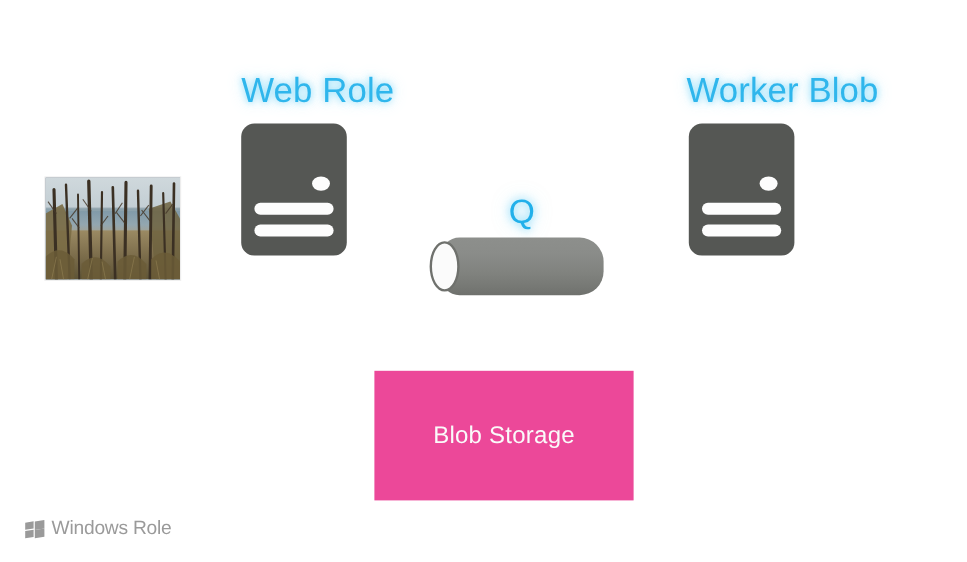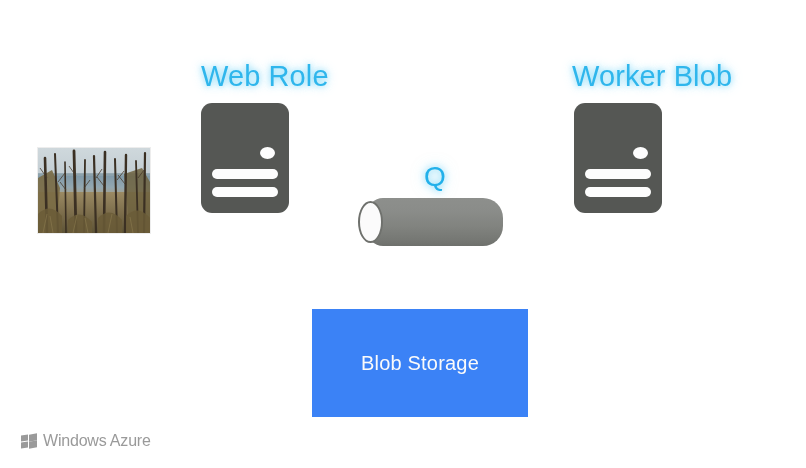--- a/index.html
+++ b/index.html
@@ -107,21 +107,21 @@
     box-sizing: border-box;
   }
 
   
   #blob-storage {
     position: absolute;
     left: 312px;
     top: 309px;
     width: 216px;
     height: 108px;
-    background: #3b82f6;
+    background: #ec4899;
     display: flex;
     align-items: center;
     justify-content: center;
   }
   #blob-storage .blob-label {
     font-family: "Liberation Sans", sans-serif;
     font-size: 20px;
     color: #fafafa;
     font-weight: 400;
     letter-spacing: 0.2px;
@@ -274,16 +274,16 @@
     <span class="blob-label">Blob Storage</span>
   </div>
 
   <div id="azure-logo">
     <span class="flag">
       <i class="p1"></i>
         <i class="p2"></i>
         <i class="p3"></i>
         <i class="p4"></i>
     </span>
-    <span class="logo-text">Windows Azure</span>
+    <span class="logo-text">Windows Role</span>
   </div>
 
 </div>
 
 </body></html>

